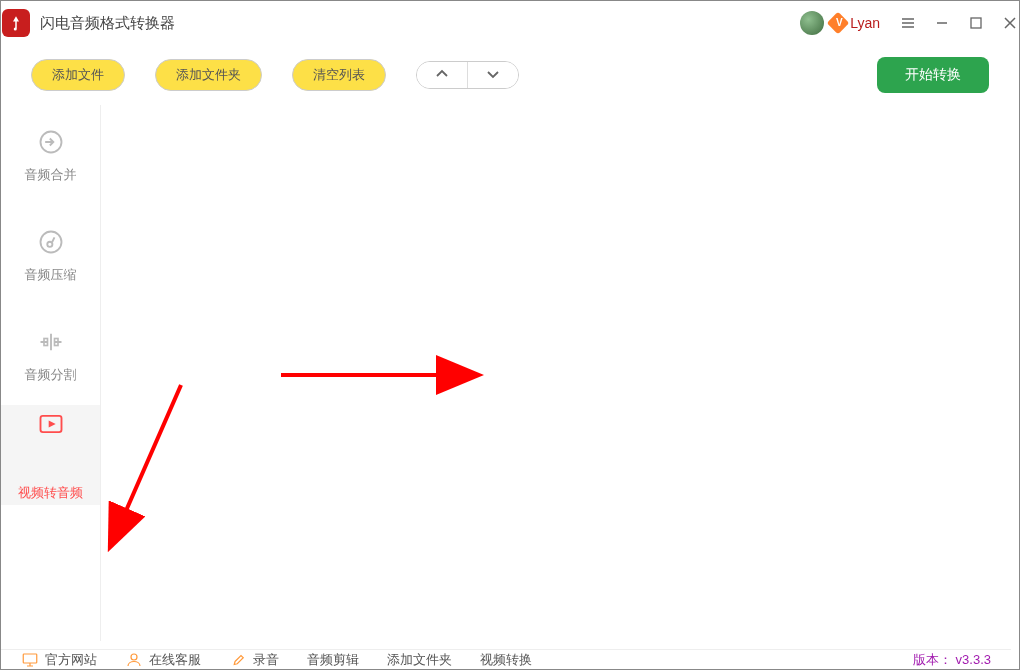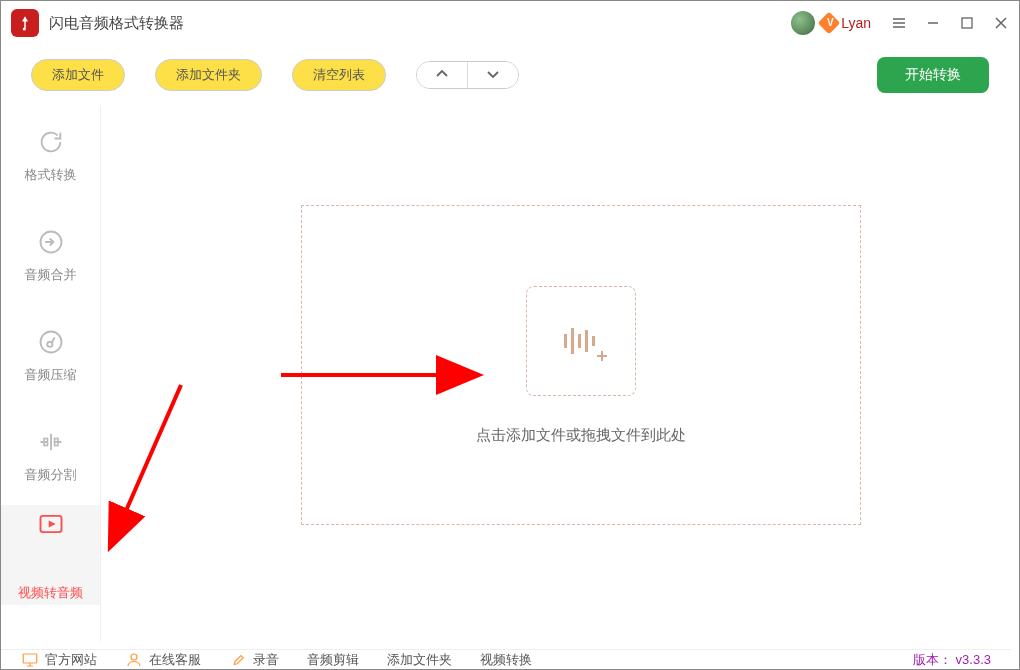--- a/index.html
+++ b/index.html
@@ -1,19 +1,19 @@
 <!DOCTYPE html>
 <html><head>
 <meta charset="utf-8">
 <style>
 * { margin: 0; padding: 0; box-sizing: border-box; font-family: "Microsoft YaHei", Arial, sans-serif; }
 body { width: 1020px; height: 670px; border: 1px solid #888; background: #fff; position: relative; overflow: hidden; }
 
 
-.titlebar { height: 44px; display: flex; align-items: center; padding: 0 10px; }
+.titlebar { height: 44px; display: flex; align-items: center; padding: 0 1px; }
 .app-icon { width: 28px; height: 28px; background: #c81e1e; border-radius: 6px; display: flex; align-items: center; justify-content: center; margin-right: 10px; }
 .app-title { font-size: 15px; color: #444; flex: 1; }
 .avatar { width: 24px; height: 24px; border-radius: 50%; background: radial-gradient(circle at 35% 35%, #8fbf8f, #3e6b3e); margin-right: 6px; }
 .vip-badge { width: 16px; height: 16px; background: #ff7f2a; border-radius: 3px; transform: rotate(45deg); margin-right: 4px; position: relative; }
 .vip-badge::after { content: "V"; position: absolute; transform: rotate(-45deg); color: #fff; font-size: 10px; font-weight: bold; left: 5px; top: 1px; }
 .username { font-size: 14px; color: #b91c1c; margin-right: 20px; }
 .win-controls { display: flex; gap: 18px; align-items: center; }
 .win-btn { width: 16px; height: 16px; cursor: pointer; display: flex; align-items: center; justify-content: center; color: #666; }
 
 
@@ -97,28 +97,20 @@
         </svg></button>
   </div>
   <button class="start-btn">开始转换</button>
 </div>
 
 <div class="main">
   <div class="sidebar">
     <div class="side-item">
       <div class="side-icon">
           <svg viewBox="0 0 24 24">
-            <path fill="none" stroke="#bbb" stroke-width="1.6" d="M20 12a8 8 0 1 1-2.34-5.66M20 4v5h-5"></path>
-          </svg>
-        </div>
-      <div class="side-label">格式转换</div>
-    </div>
-    <div class="side-item">
-      <div class="side-icon">
-          <svg viewBox="0 0 24 24">
             <circle cx="12" cy="12" r="9" fill="none" stroke="#bbb" stroke-width="1.6"></circle>
             <path fill="none" stroke="#bbb" stroke-width="1.6" d="M7 12h7m-3-3l3 3-3 3"></path>
           </svg>
         </div>
       <div class="side-label">音频合并</div>
     </div>
     <div class="side-item">
       <div class="side-icon">
           <svg viewBox="0 0 24 24">
             <circle cx="12" cy="12" r="9" fill="none" stroke="#bbb" stroke-width="1.6"></circle>
@@ -143,33 +135,20 @@
           <svg viewBox="0 0 24 24">
             <rect x="3" y="5" width="18" height="14" rx="2" fill="none" stroke="#ff4d4d" stroke-width="1.6"></rect>
             <path fill="#ff4d4d" d="M10 9l6 3-6 3z"></path>
           </svg>
         </div>
       <div class="side-label">视频转音频</div>
     </div>
   </div>
 
   <div class="content">
-    <div class="dropzone">
-      <div class="drop-icon-box">
-        <svg width="60" height="50" viewBox="0 0 60 50">
-          <rect x="13" y="18" width="3" height="14" fill="#d8a88c"></rect>
-          <rect x="20" y="12" width="3" height="26" fill="#d8a88c"></rect>
-          <rect x="27" y="18" width="3" height="14" fill="#d8a88c"></rect>
-          <rect x="34" y="14" width="3" height="22" fill="#d8a88c"></rect>
-          <rect x="41" y="20" width="3" height="10" fill="#d8a88c"></rect>
-          <path stroke="#d8a88c" stroke-width="2" d="M46 40h10M51 35v10"></path>
-        </svg>
-      </div>
-      <div class="drop-text">点击添加文件或拖拽文件到此处</div>
-    </div>
 
     <svg class="annotation" style="left:0; top:0;" width="920" height="536">
       <defs>
         <marker id="ah" markerWidth="12" markerHeight="10" refX="10" refY="5" orient="auto">
           <path d="M0 0 L12 5 L0 10 Z" fill="#ff0000"></path>
         </marker>
       </defs>
       <line x1="180" y1="270" x2="375" y2="270" stroke="#ff0000" stroke-width="4" marker-end="url(#ah)"></line>
       <line x1="80" y1="280" x2="10" y2="440" stroke="#ff0000" stroke-width="4" marker-end="url(#ah)"></line>
     </svg>

